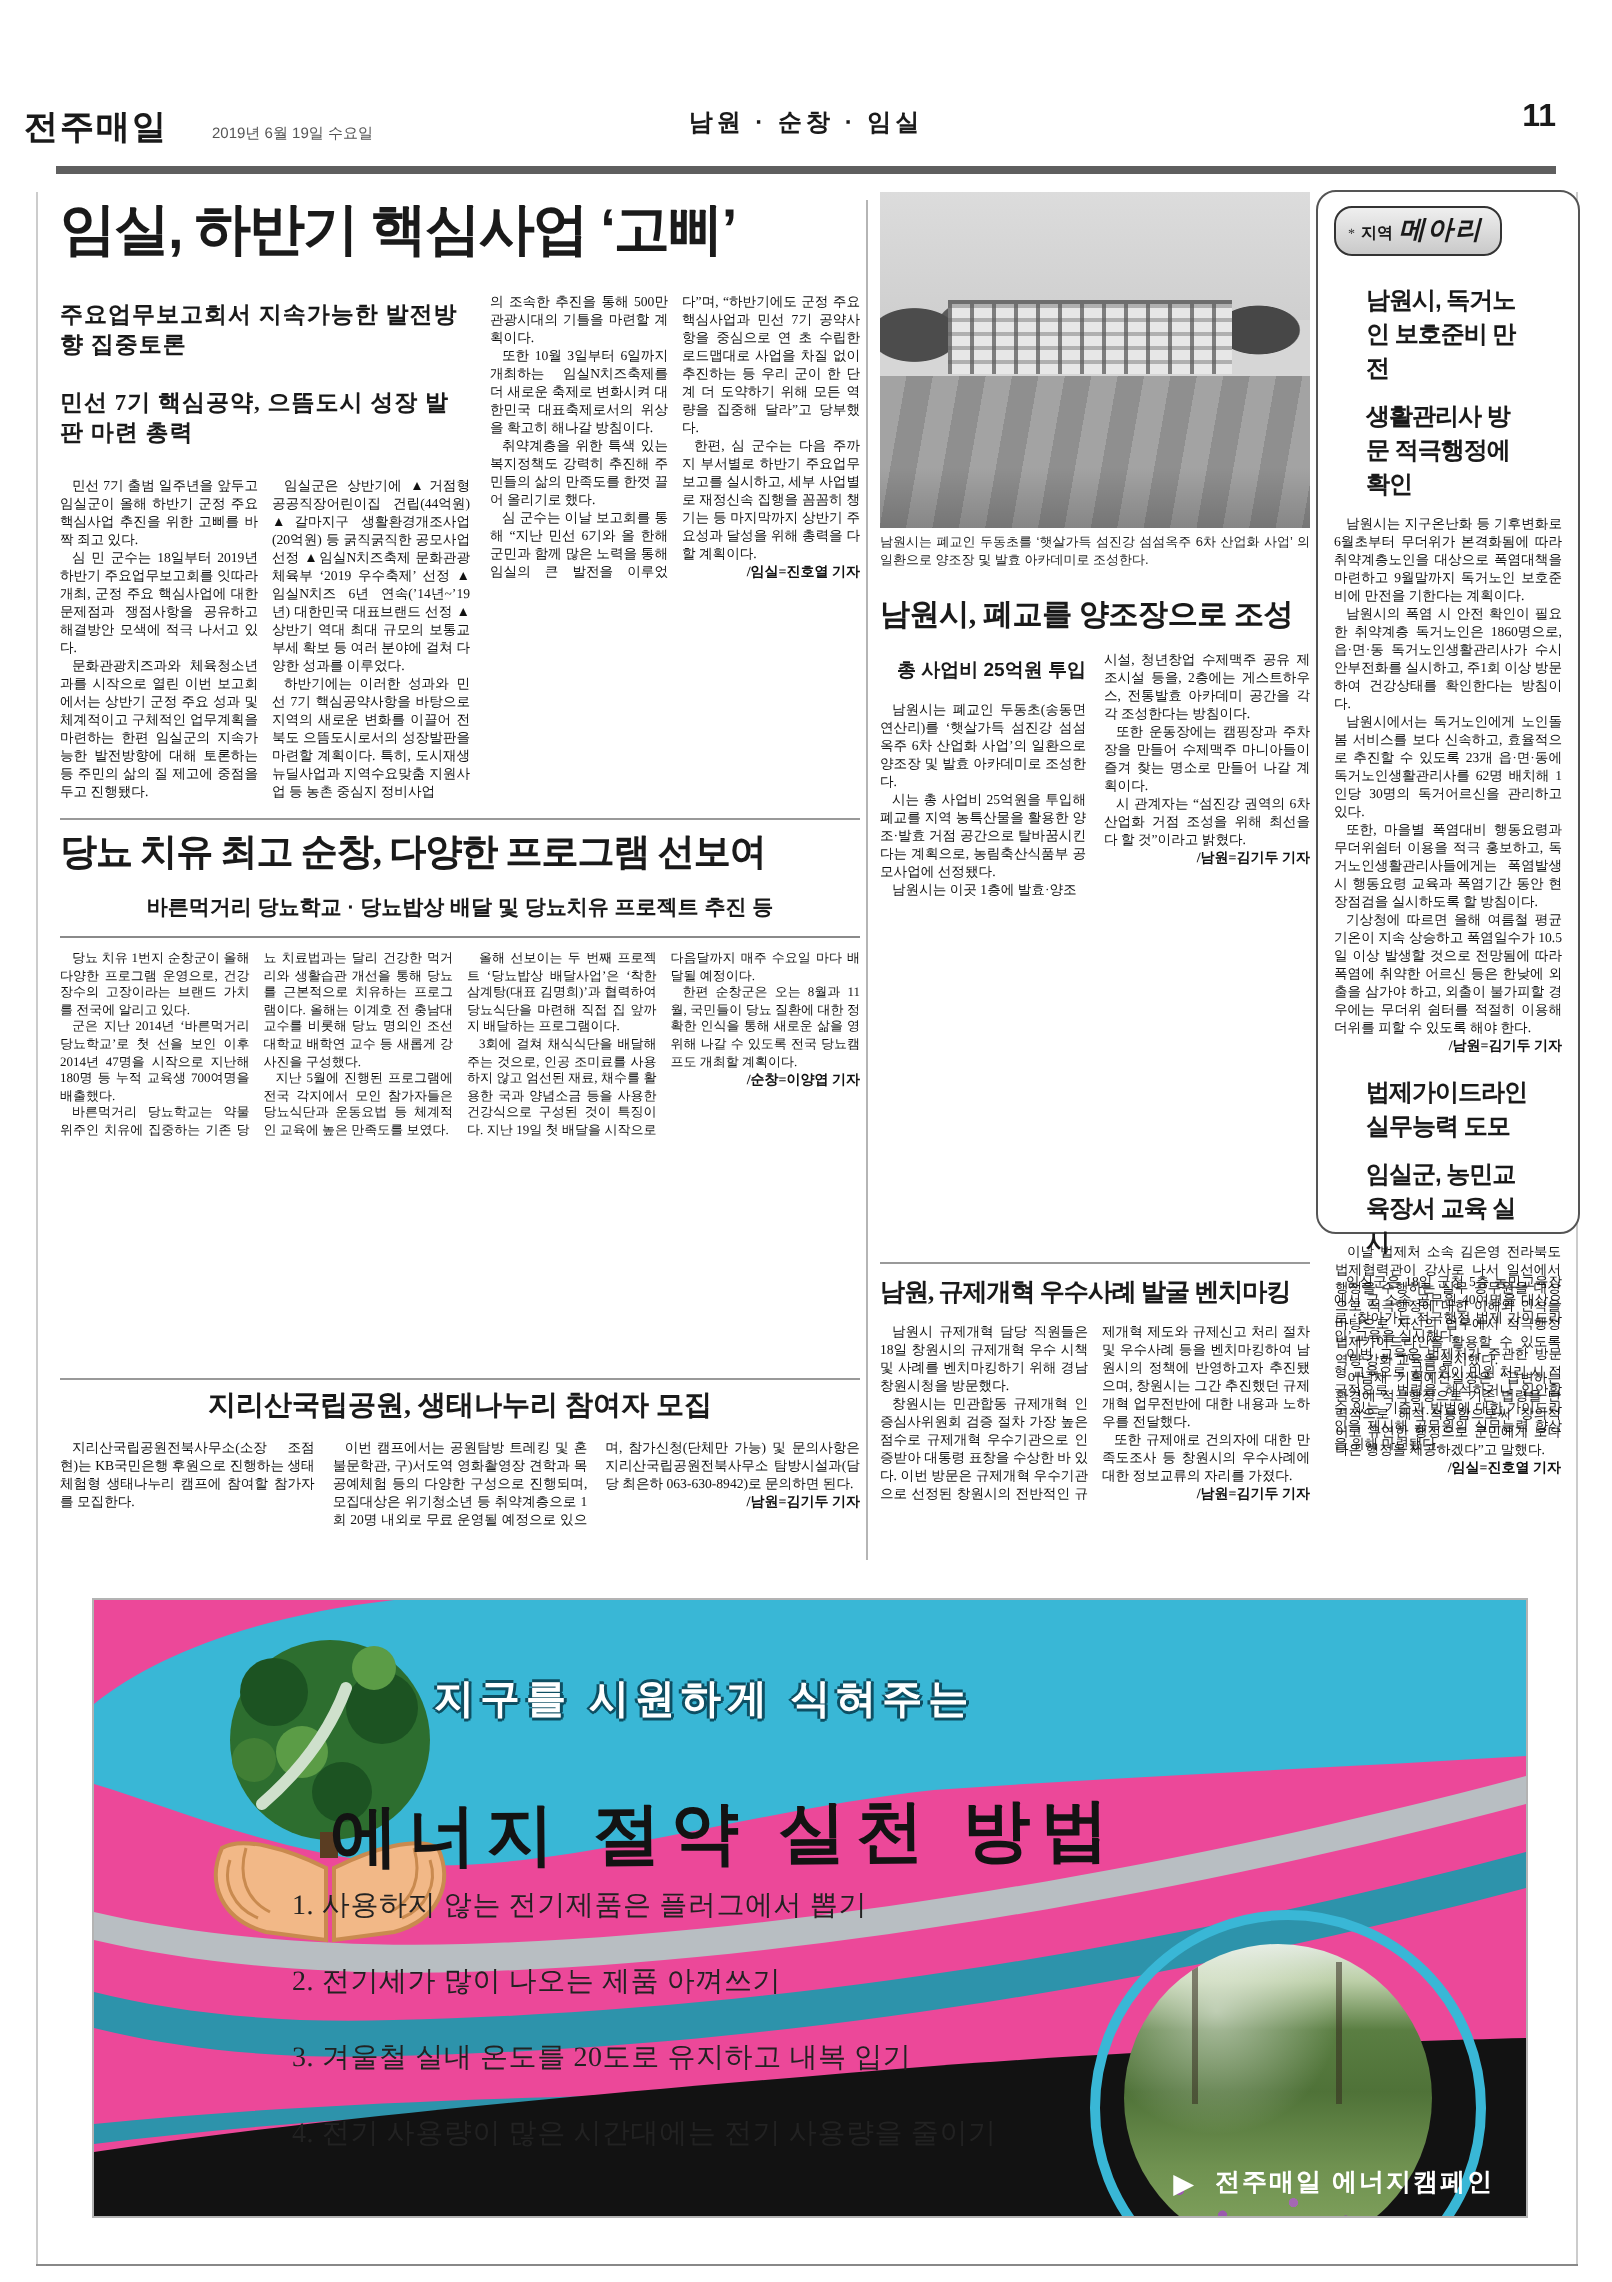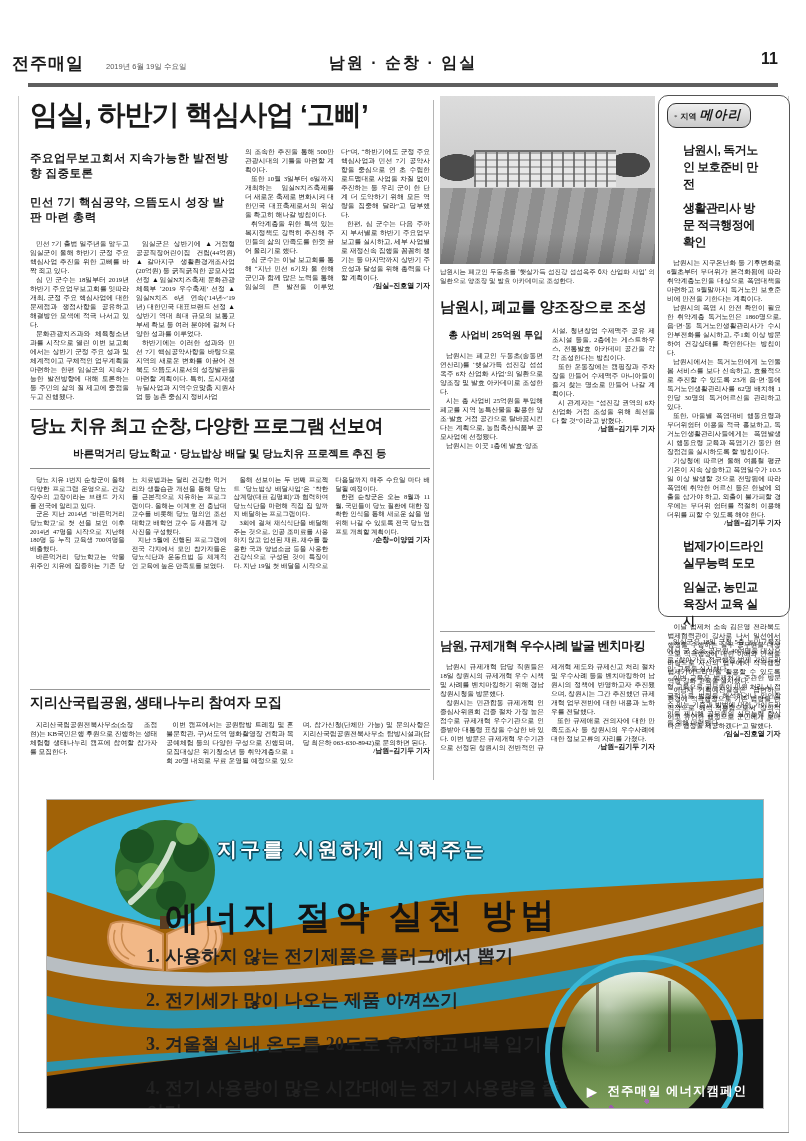--- a/index.html
+++ b/index.html
@@ -4,21 +4,21 @@
 <style>
   html,body{margin:0;padding:0;background:#e9e9e9;}
   .page{position:relative;width:806px;height:1141px;background:#fff;margin:0 auto;overflow:hidden;
         font-family:"Liberation Serif",serif;color:#1a1a1a;}
   .abs{position:absolute;}
   .sans{font-family:"Liberation Sans",sans-serif;}
 
   
   .hdr-name{left:12px;top:52px;font-size:17px;font-weight:900;letter-spacing:1px;}
   .hdr-date{left:106px;top:62px;font-size:7.5px;color:#555;}
-  .hdr-section{left:0;right:0;top:53px;text-align:center;font-size:16px;font-weight:800;letter-spacing:2px;}
+  .hdr-section{left:0;right:0;top:53px;text-align:center;font-size:12px;font-weight:800;letter-spacing:2px;}
   .hdr-page{right:28px;top:50px;font-size:16px;font-weight:700;}
   .hdr-rule{left:28px;top:83px;width:750px;height:4px;background:#5f5f5f;}
 
   
   .hline{background:#999;height:1px;}
   .vline{background:#b5b5b5;width:1px;}
   .edge{background:#ccc;}
 
   
   .bt{font-size:6.8px;line-height:9px;text-align:justify;color:#111;}
@@ -67,49 +67,49 @@
 
   
   .a3{left:30px;top:413px;width:400px;}
   .a3 h2{margin:0;font-size:18.5px;font-weight:700;letter-spacing:-0.5px;white-space:nowrap;}
   .a3-sub{font-size:10.5px;font-weight:800;margin-top:9px;padding-bottom:7px;border-bottom:1px solid #8a8a8a;
           font-family:"Liberation Sans",sans-serif;text-align:center;}
   .a3 .bt{margin-top:7px;font-size:6.5px;line-height:8.6px;}
 
   
   .a4{left:30px;top:694px;width:400px;}
-  .a4 h2{margin:0;font-size:14px;font-weight:700;letter-spacing:0;}
+  .a4 h2{margin:0;font-size:14px;font-weight:700;letter-spacing:0;text-align:center;}
   .a4 .bt{margin-top:8px;}
 
   
   .a5{left:440px;top:638px;width:215px;}
   .a5 h2{margin:0 0 7px 0;font-size:12.5px;font-weight:800;letter-spacing:-0.5px;white-space:nowrap;}
 
   
   .sidebox{left:658px;top:95px;width:132px;height:522px;border:1.5px solid #555;border-radius:10px;
            padding:7px 8px;box-sizing:border-box;background:#fff;}
   .badge{display:inline-flex;align-items:baseline;gap:3px;border:1.5px solid #333;border-radius:9px;
          background:linear-gradient(#efefef,#c9c9c9);padding:2px 8px 3px 6px;margin-bottom:7px;}
   .badge .mark{font-size:7px;color:#333;}
   .badge .pre{font-size:8px;font-weight:700;font-family:"Liberation Sans",sans-serif;}
   .badge .ttl{font-size:13px;font-weight:800;font-style:italic;letter-spacing:1px;}
   .side-h{font-size:12px;font-weight:800;margin:7px 16px;font-family:"Liberation Sans",sans-serif;letter-spacing:-0.5px;}
   .side-body{margin-top:5px;}
   .sidecont{left:658px;top:622px;width:132px;padding:0 9.5px;box-sizing:border-box;}
 
   
-  .banner{left:46px;top:799px;width:716px;height:308px;border:1px solid #b3b3b3;background:#a16207;overflow:hidden;}
+  .banner{left:46px;top:799px;width:716px;height:308px;border:1px solid #b3b3b3;background:#ec4899;overflow:hidden;}
   .banner svg.bg{position:absolute;left:0;top:0;}
   .tagline{position:absolute;left:170px;top:36px;font-size:20px;font-weight:800;color:#fff;letter-spacing:3px;
      font-family:"Liberation Sans",sans-serif;
      text-shadow:-1.5px 0 #0d4f63,1.5px 0 #0d4f63,0 -1.5px #0d4f63,0 1.5px #0d4f63,1px 1px #0d4f63;}
   .btitle{position:absolute;left:118px;top:94px;font-size:34px;font-weight:900;color:#131313;letter-spacing:5px;
      font-family:"Liberation Sans",sans-serif;transform:rotate(-0.5deg);}
   .tips{position:absolute;left:99px;top:144px;width:430px;}
-  .tip{font-size:18px;letter-spacing:0.3px;color:#222;margin-bottom:20px;font-weight:bold;}
+  .tip{font-size:14px;letter-spacing:0.3px;color:#222;margin-bottom:20px;}
   .ring{position:absolute;left:498px;top:155px;width:188px;height:188px;border-radius:50%;
         border:5px solid #39b7d6;}
   .cphoto{position:absolute;left:515px;top:172px;width:154px;height:154px;border-radius:50%;overflow:hidden;
     background:
       radial-gradient(4px 4px at 18% 80%, #9b59ad 55%, transparent 60%),
       radial-gradient(4px 4px at 32% 88%, #9b59ad 55%, transparent 60%),
       radial-gradient(4px 4px at 55% 84%, #a468b3 55%, transparent 60%),
       radial-gradient(5px 5px at 72% 90%, #8e4fa0 55%, transparent 60%),
       radial-gradient(4px 4px at 45% 93%, #9b59ad 55%, transparent 60%),
       radial-gradient(circle at 30% 22%, rgba(255,255,255,.5), transparent 38%),

